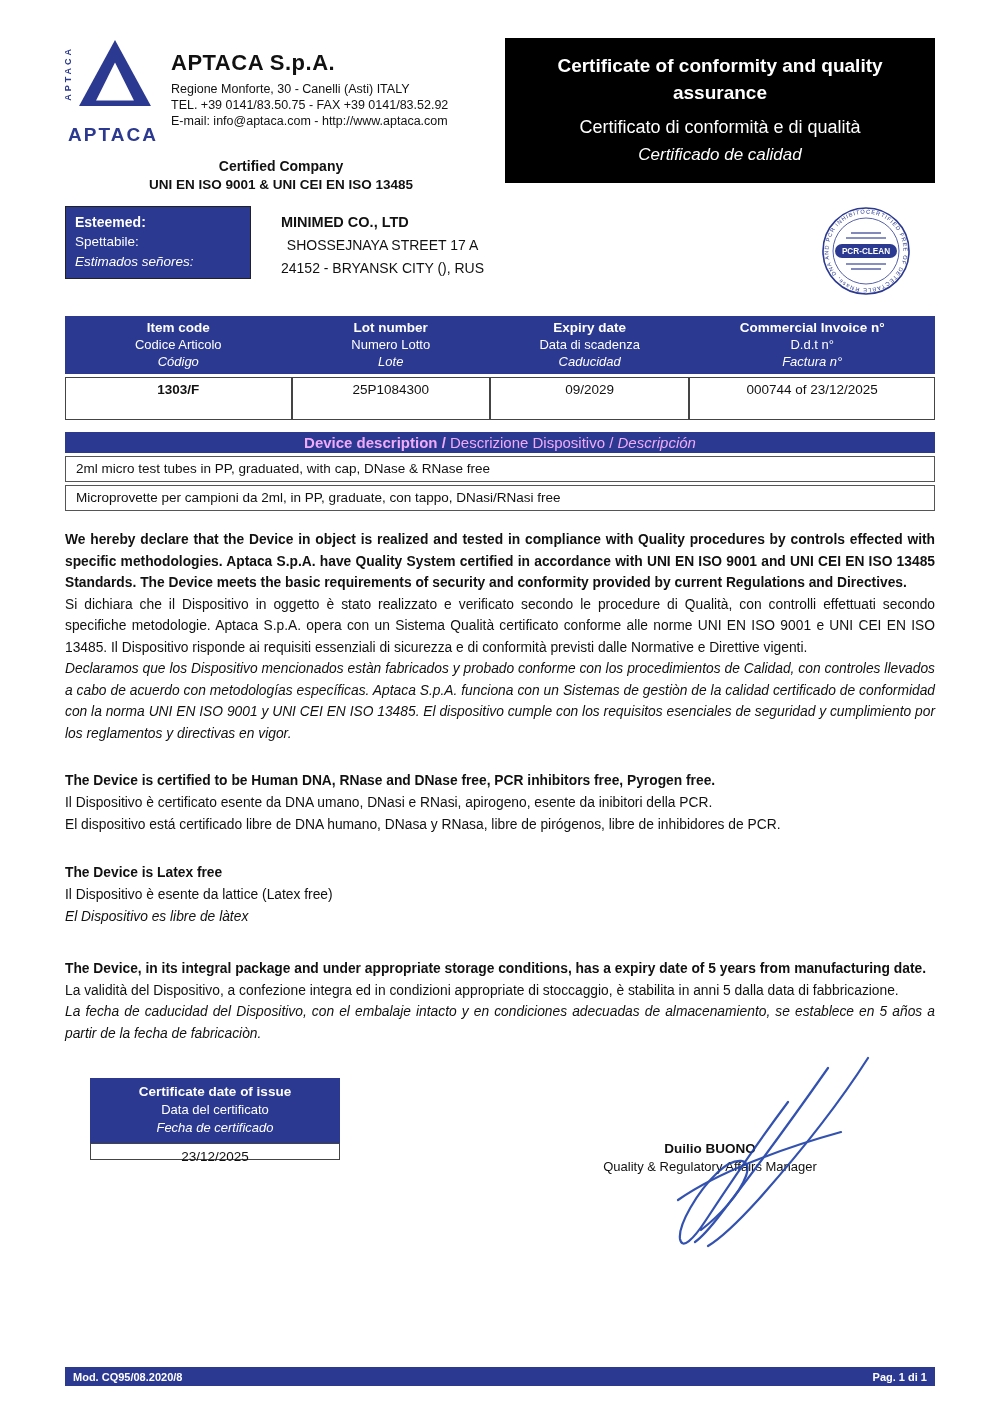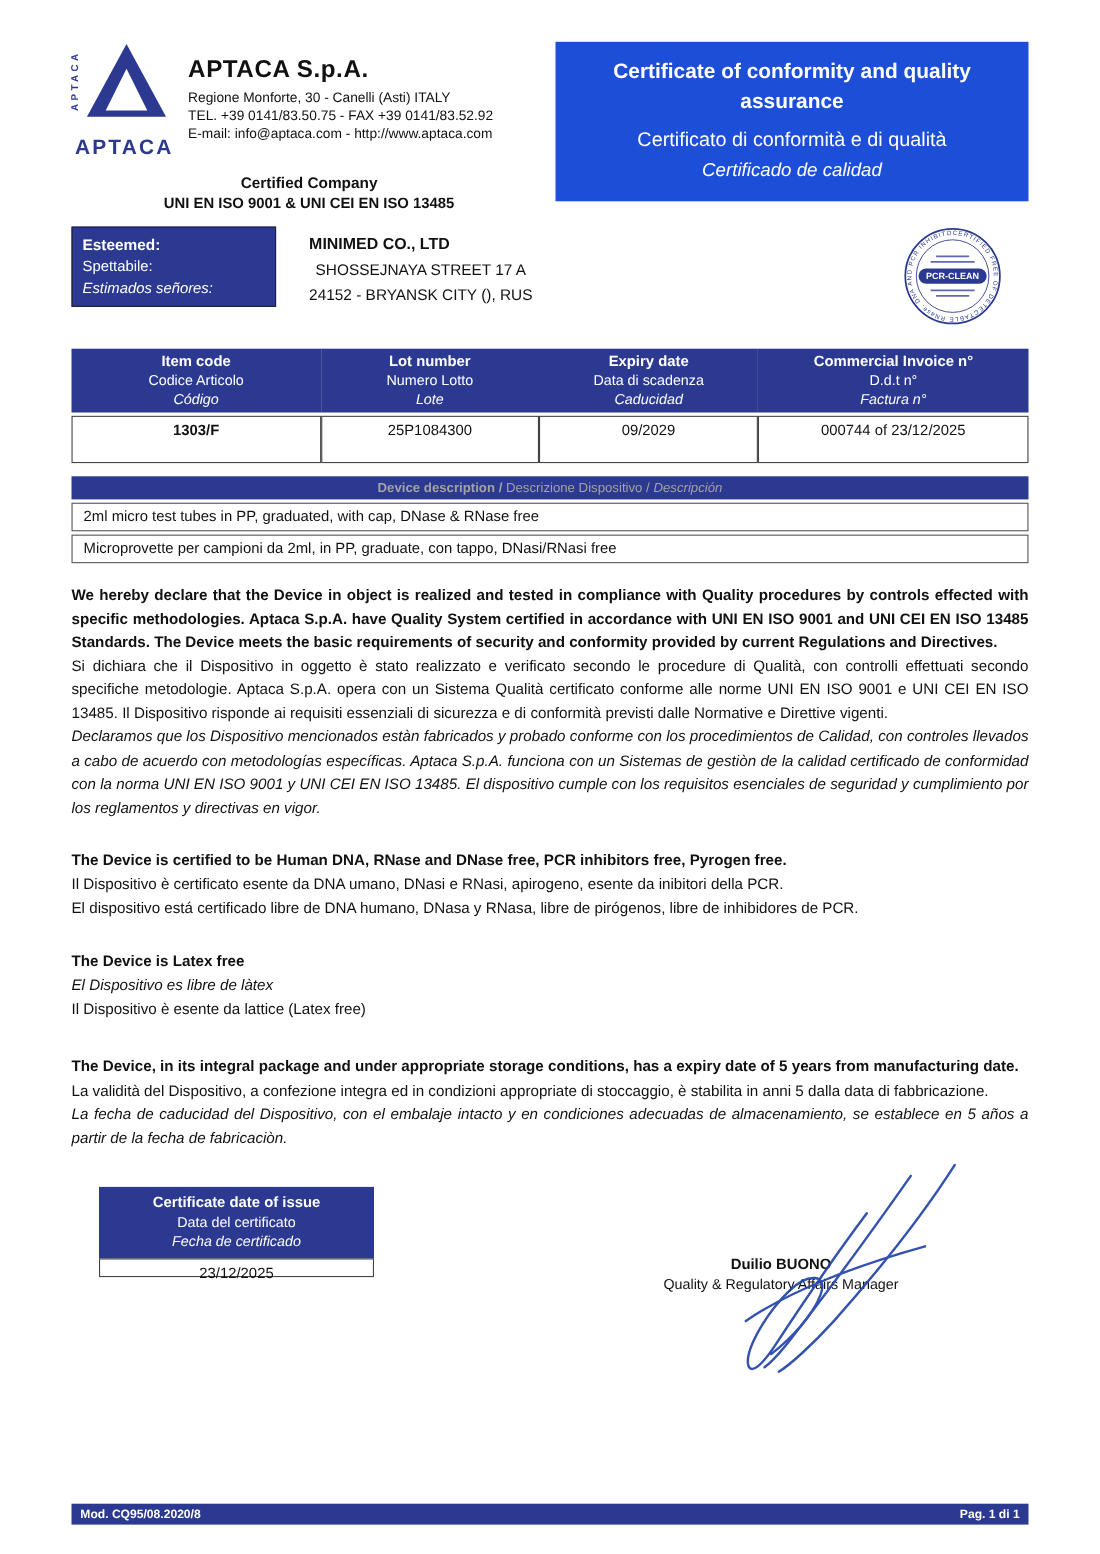--- a/index.html
+++ b/index.html
@@ -30,21 +30,21 @@
     font-size: 19px; font-weight: bold; letter-spacing: 2px; color: #2B3990;
   }
   .company-info { margin-left: 10px; padding-top: 12px; }
   .company-name { font-size: 22px; font-weight: bold; letter-spacing: 0.5px; margin-bottom: 5px; }
   .company-line { font-size: 12.5px; line-height: 16px; }
   .certified-company { text-align: center; font-weight: bold; font-size: 14px; margin-top: 8px; }
   .iso-line { text-align: center; font-weight: bold; font-size: 13.5px; margin-top: 3px; }
 
   .title-box {
     width: 430px; flex: none;
-    background: #1d4ed8; color: #fff;
+    background: #000000; color: #fff;
     text-align: center; padding: 14px 12px 16px 12px;
   }
   .title-en { font-size: 19px; font-weight: bold; line-height: 27px; margin-bottom: 9px; }
   .title-it { font-size: 18px; line-height: 25px; }
   .title-es { font-size: 17px; font-style: italic; line-height: 25px; margin-top: 2px; }
 
   
   .recipient-row { display: flex; align-items: flex-start; margin-top: 14px; }
   .esteemed-box {
     width: 186px; flex: none;
@@ -72,22 +72,22 @@
   .td {
     border: 1px solid #444; text-align: center;
     height: 43px; line-height: 23px; font-size: 13.5px; margin-top: 3px;
     box-shadow: inset 0 0 0 1px #fff;
   }
   .c1 { flex: 222 0 0; } .c2 { flex: 194 0 0; } .c3 { flex: 195 0 0; } .c4 { flex: 241 0 0; }
   .td.bold { font-weight: bold; }
 
   
   .device-bar {
-    margin-top: 12px; background: #2B3990; color: #a3a3a3;
-    text-align: center; height: 21px; line-height: 21px; font-size: 12px;
+    margin-top: 12px; background: #2B3990; color: #f0abfc;
+    text-align: center; height: 21px; line-height: 21px; font-size: 15px;
   }
   .device-bar .b { font-weight: bold; }
   .device-bar .i { font-style: italic; }
   .device-line {
     border: 1px solid #555; margin-top: 3px;
     font-size: 13.5px; padding: 4px 10px 5px 10px;
   }
 
   
   .para-block { margin-top: 18px; }
@@ -231,22 +231,22 @@
   </div>
 
   <div class="gap26">
     <div class="line b">The Device is certified to be Human DNA, RNase and DNase free, PCR inhibitors free, Pyrogen free.</div>
     <div class="line">Il Dispositivo è certificato esente da DNA umano, DNasi e RNasi, apirogeno, esente da inibitori della PCR.</div>
     <div class="line">El dispositivo está certificado libre de DNA humano, DNasa y RNasa, libre de pirógenos, libre de inhibidores de PCR.</div>
   </div>
 
   <div class="gap26">
     <div class="line b">The Device is Latex free</div>
+    <div class="line">Il Dispositivo è esente da lattice (Latex free)</div>
     <div class="line i">El Dispositivo es libre de làtex</div>
-    <div class="line">Il Dispositivo è esente da lattice (Latex free)</div>
   </div>
 
   <div class="gap30">
     <p class="para b">The Device, in its integral package and under appropriate storage conditions, has a expiry date of 5 years from manufacturing date.</p>
     <p class="para">La validità del Dispositivo, a confezione integra ed in condizioni appropriate di stoccaggio, è stabilita in anni 5 dalla data di fabbricazione.</p>
     <p class="para i">La fecha de caducidad del Dispositivo, con el embalaje intacto y en condiciones adecuadas de almacenamiento, se establece en 5 años a partir de la fecha de fabricaciòn.</p>
   </div>
 
   <div class="bottom-row">
     <div class="date-box">

